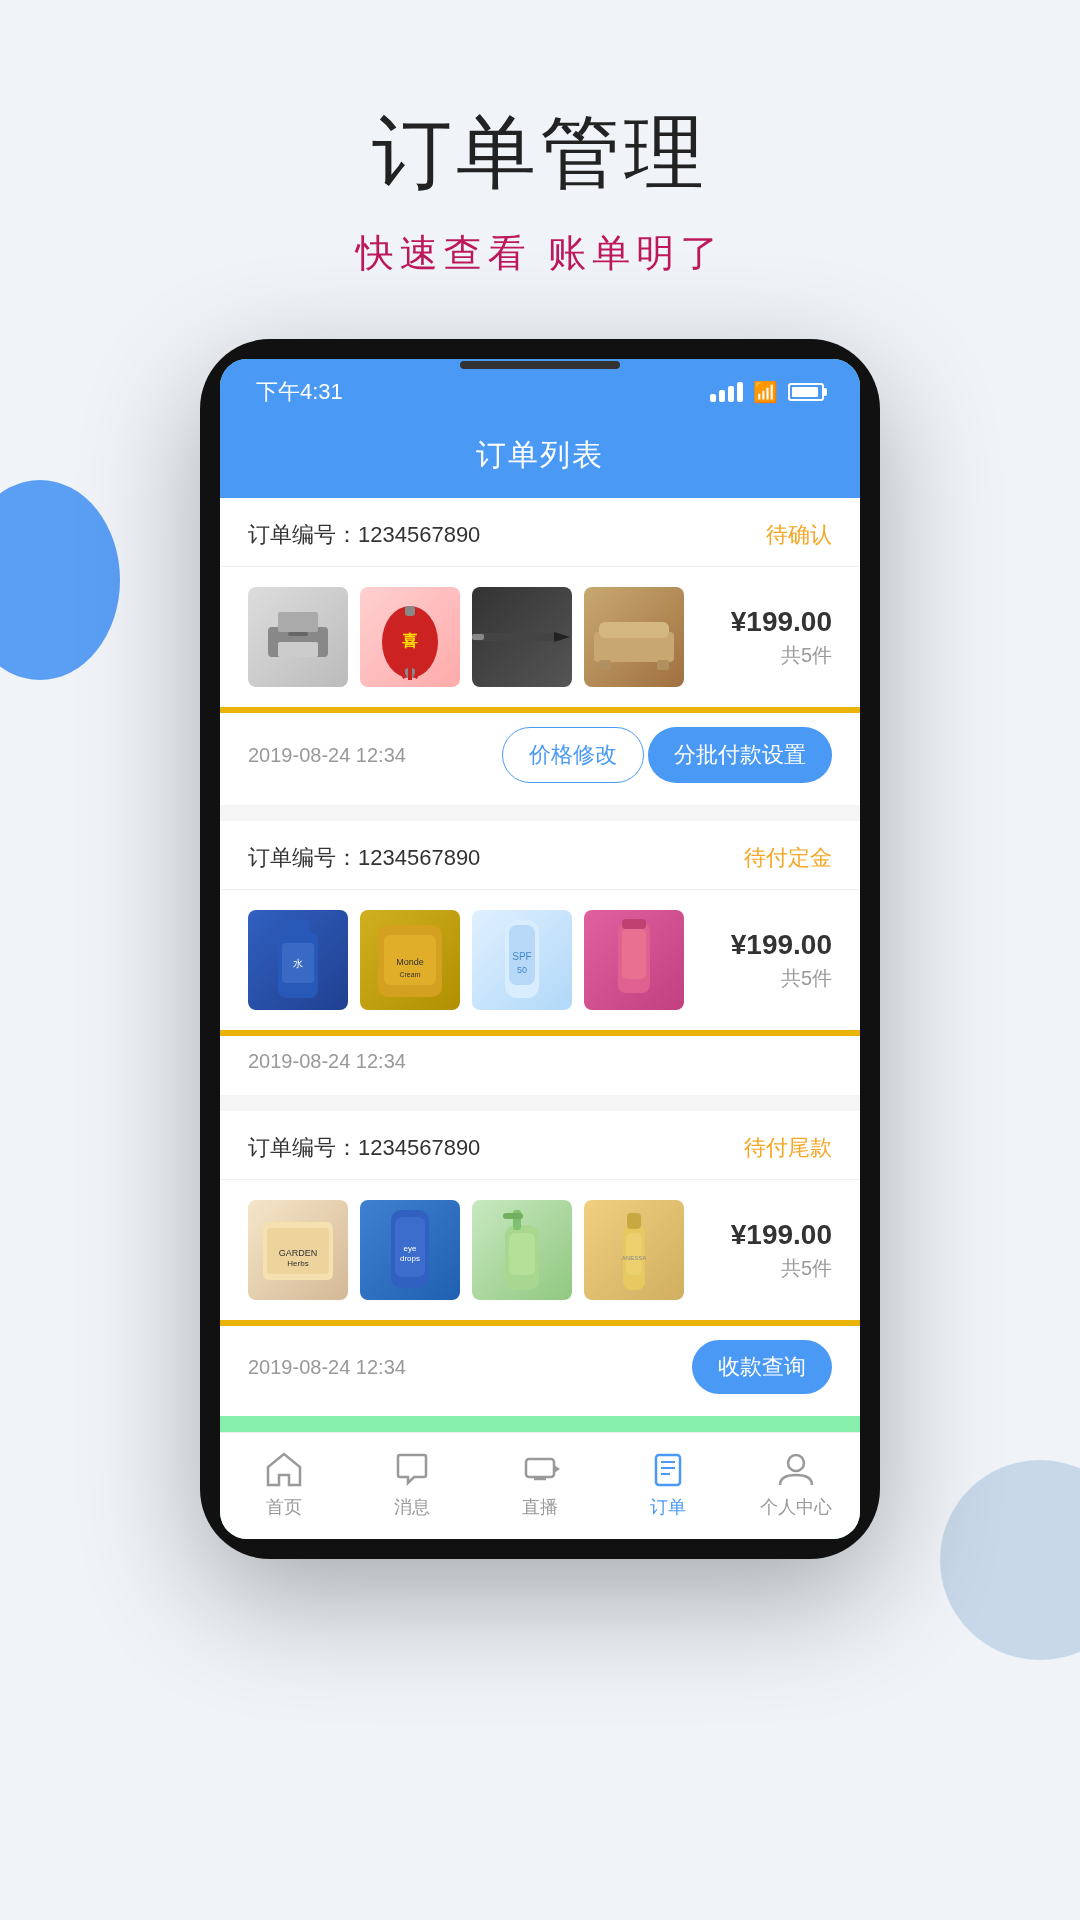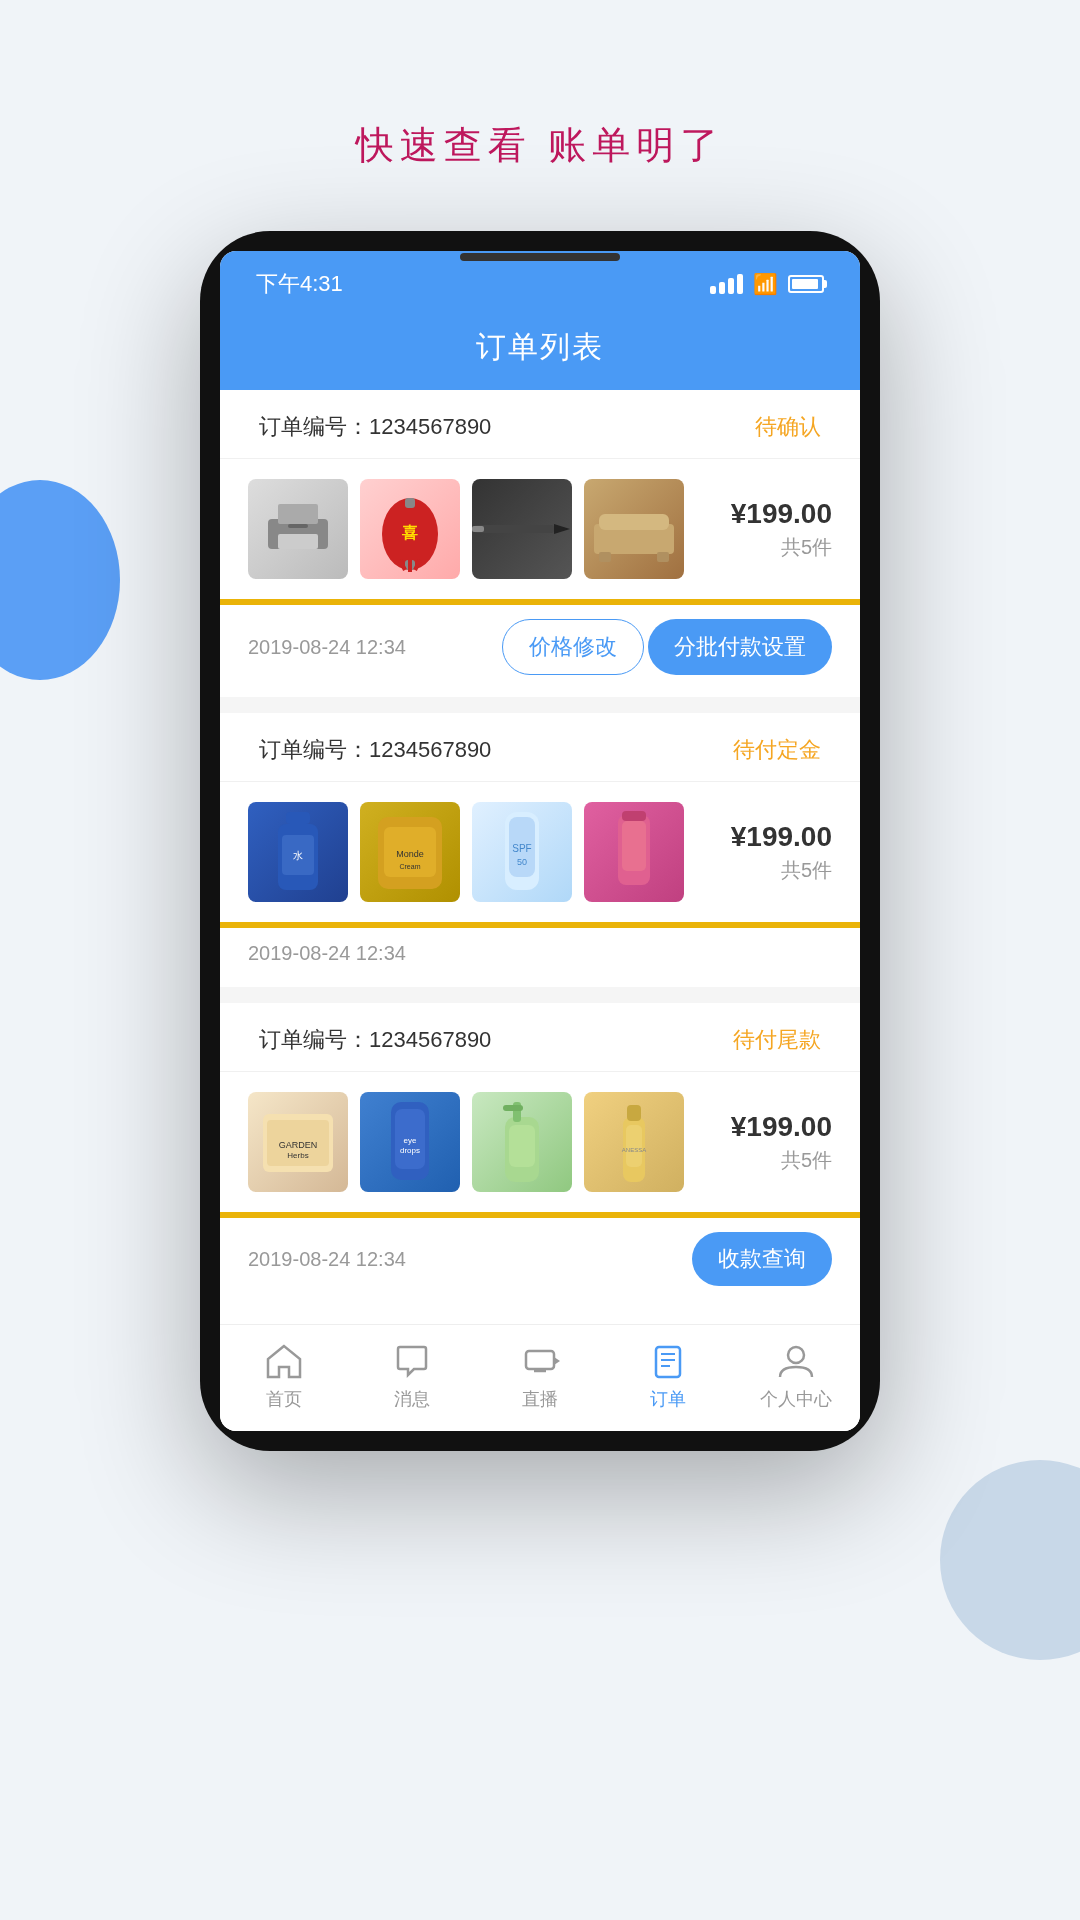--- a/index.html
+++ b/index.html
@@ -81,22 +81,22 @@
       left: 50%;
       transform: translateX(-50%);
       width: 160px;
       height: 8px;
       background: #333;
       border-radius: 4px;
       z-index: 10;
     }
 
     .phone-screen {
-      background: #ffffff;
-      border-radius: 16px;
+      background: #86efac;
+      border-radius: 27px;
       overflow: hidden;
       width: 100%;
     }
 
     
     .status-bar {
       background: #4a9af5;
       display: flex;
       justify-content: space-between;
       align-items: center;
@@ -193,21 +193,21 @@
 
     .order-card {
       background: white;
       margin-bottom: 16px;
     }
 
     .order-header {
       display: flex;
       justify-content: space-between;
       align-items: center;
-      padding: 22px 39px 16px;
+      padding: 22px 28px 16px;
       border-bottom: 1px solid #f0f0f0;
     }
 
     .order-number {
       font-size: 22px;
       color: #333;
     }
 
     .order-status {
       font-size: 22px;
@@ -335,20 +335,21 @@
     
     svg.nav-svg { width: 40px; height: 40px; }
   </style>
 </head>
 <body>
 
 <div class="bg-circle-left"></div>
 <div class="bg-circle-right"></div>
 
 <div class="page-header">
+  <div class="page-title">订单管理</div>
   <div class="page-subtitle">快速查看 账单明了</div>
 </div>
 
 <div class="phone-wrap">
   <div class="phone">
     <div class="phone-notch"></div>
     <div class="phone-screen">
 
       <div class="status-bar">
         <span class="status-time">下午4:31</span>

